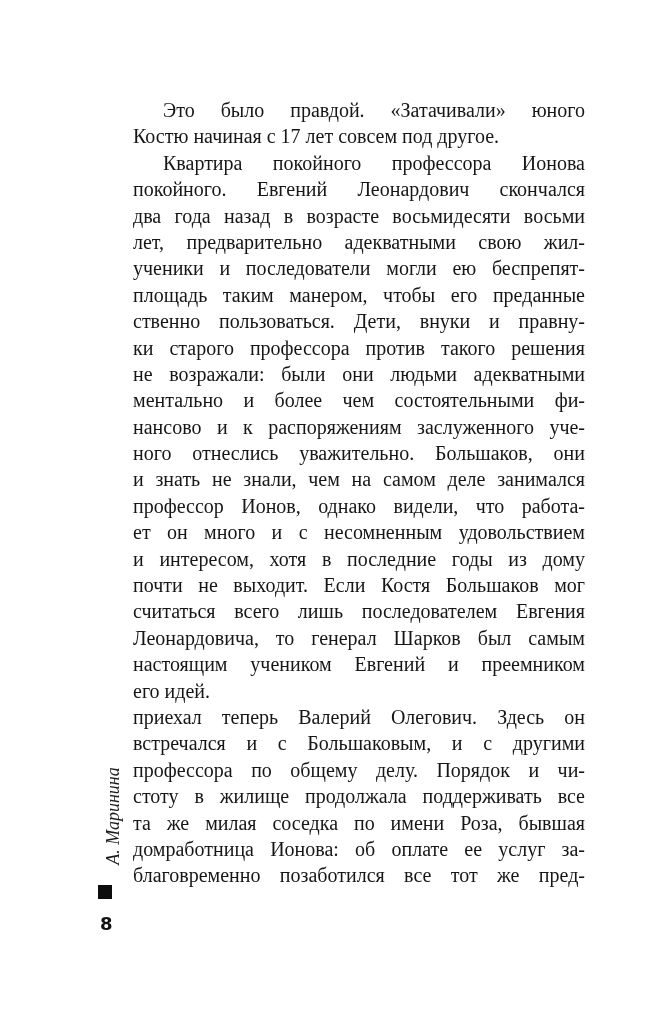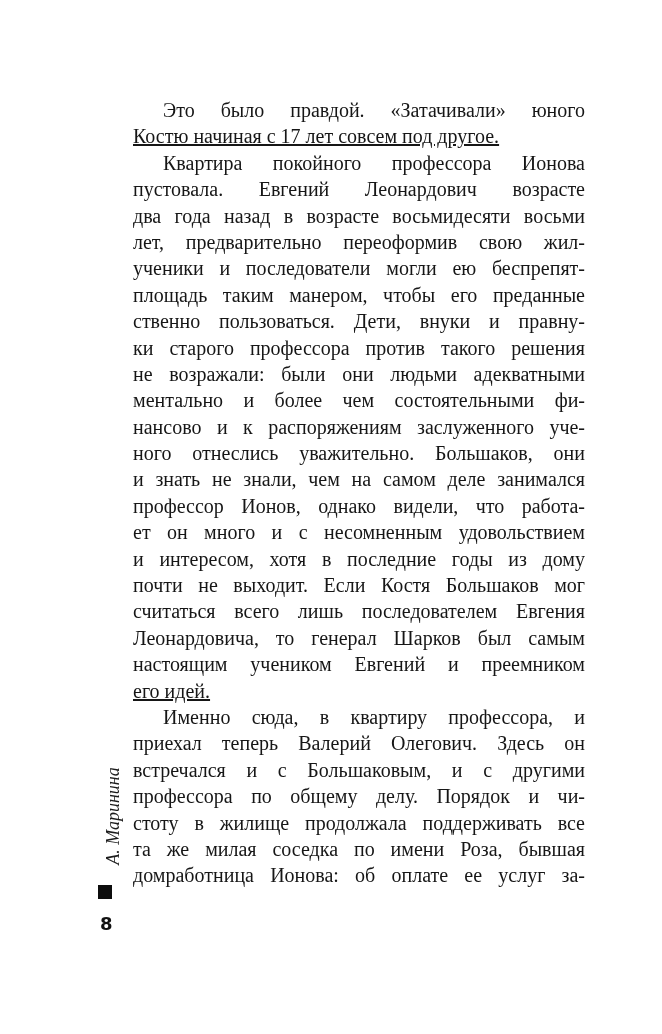--- a/index.html
+++ b/index.html
@@ -31,21 +31,20 @@
     text-align-last: justify;
     white-space: normal;
     overflow: hidden;
     height: 26.4px;
   }
   .line.indent {
     text-indent: 30px;
   }
   .line.para-end {
     text-align-last: left;
-    text-decoration: underline;
   }
   .sidebar-author {
     position: absolute;
     left: 103px;
     top: 872px;
     width: 112px;
     transform-origin: 0 0;
     transform: rotate(-90deg);
     font-family: "Liberation Serif", "DejaVu Serif", serif;
     font-style: italic;
@@ -75,47 +74,47 @@
 </style>
 </head>
 <body>
 
 <div class="page">
 
   <div class="text-block" id="text-block">
       <div class="line indent">Это было правдой. «Затачивали» юного</div>
       <div class="line para-end">Костю начиная с 17 лет совсем под другое.</div>
       <div class="line indent">Квартира покойного профессора Ионова</div>
-      <div class="line">пустовала. Евгений Леонардович возрасте</div>
+      <div class="line">покойного. Евгений Леонардович скончался</div>
       <div class="line">два года назад в возрасте восьмидесяти восьми</div>
-      <div class="line">лет, предварительно переоформив свою жил-</div>
+      <div class="line">лет, предварительно адекватными свою жил-</div>
       <div class="line">ученики и последователи могли ею беспрепят-</div>
       <div class="line">площадь таким манером, чтобы его преданные</div>
       <div class="line">ственно пользоваться. Дети, внуки и правну-</div>
       <div class="line">ки старого профессора против такого решения</div>
       <div class="line">не возражали: были они людьми адекватными</div>
       <div class="line">ментально и более чем состоятельными фи-</div>
       <div class="line">нансово и к распоряжениям заслуженного уче-</div>
       <div class="line">ного отнеслись уважительно. Большаков, они</div>
       <div class="line">и знать не знали, чем на самом деле занимался</div>
       <div class="line">профессор Ионов, однако видели, что работа-</div>
       <div class="line">ет он много и с несомненным удовольствием</div>
       <div class="line">и интересом, хотя в последние годы из дому</div>
       <div class="line">почти не выходит. Если Костя Большаков мог</div>
       <div class="line">считаться всего лишь последователем Евгения</div>
       <div class="line">Леонардовича, то генерал Шарков был самым</div>
       <div class="line">настоящим учеником Евгений и преемником</div>
       <div class="line para-end">его идей.</div>
-      <div class="line indent">Именно сюда, в квартиру профессора, и</div>
       <div class="line">приехал теперь Валерий Олегович. Здесь он</div>
       <div class="line">встречался и с Большаковым, и с другими</div>
       <div class="line">профессора по общему делу. Порядок и чи-</div>
       <div class="line">стоту в жилище продолжала поддерживать все</div>
       <div class="line">та же милая соседка по имени Роза, бывшая</div>
       <div class="line">домработница Ионова: об оплате ее услуг за-</div>
+      <div class="line">благовременно позаботился все тот же пред-</div>
     </div>
 
   <div class="sidebar-author">А. Маринина</div>
 
   <div class="sidebar-marker" style="background: rgb(13, 13, 13);"></div>
 
   <div class="page-number">8</div>
 
 </div>
 

